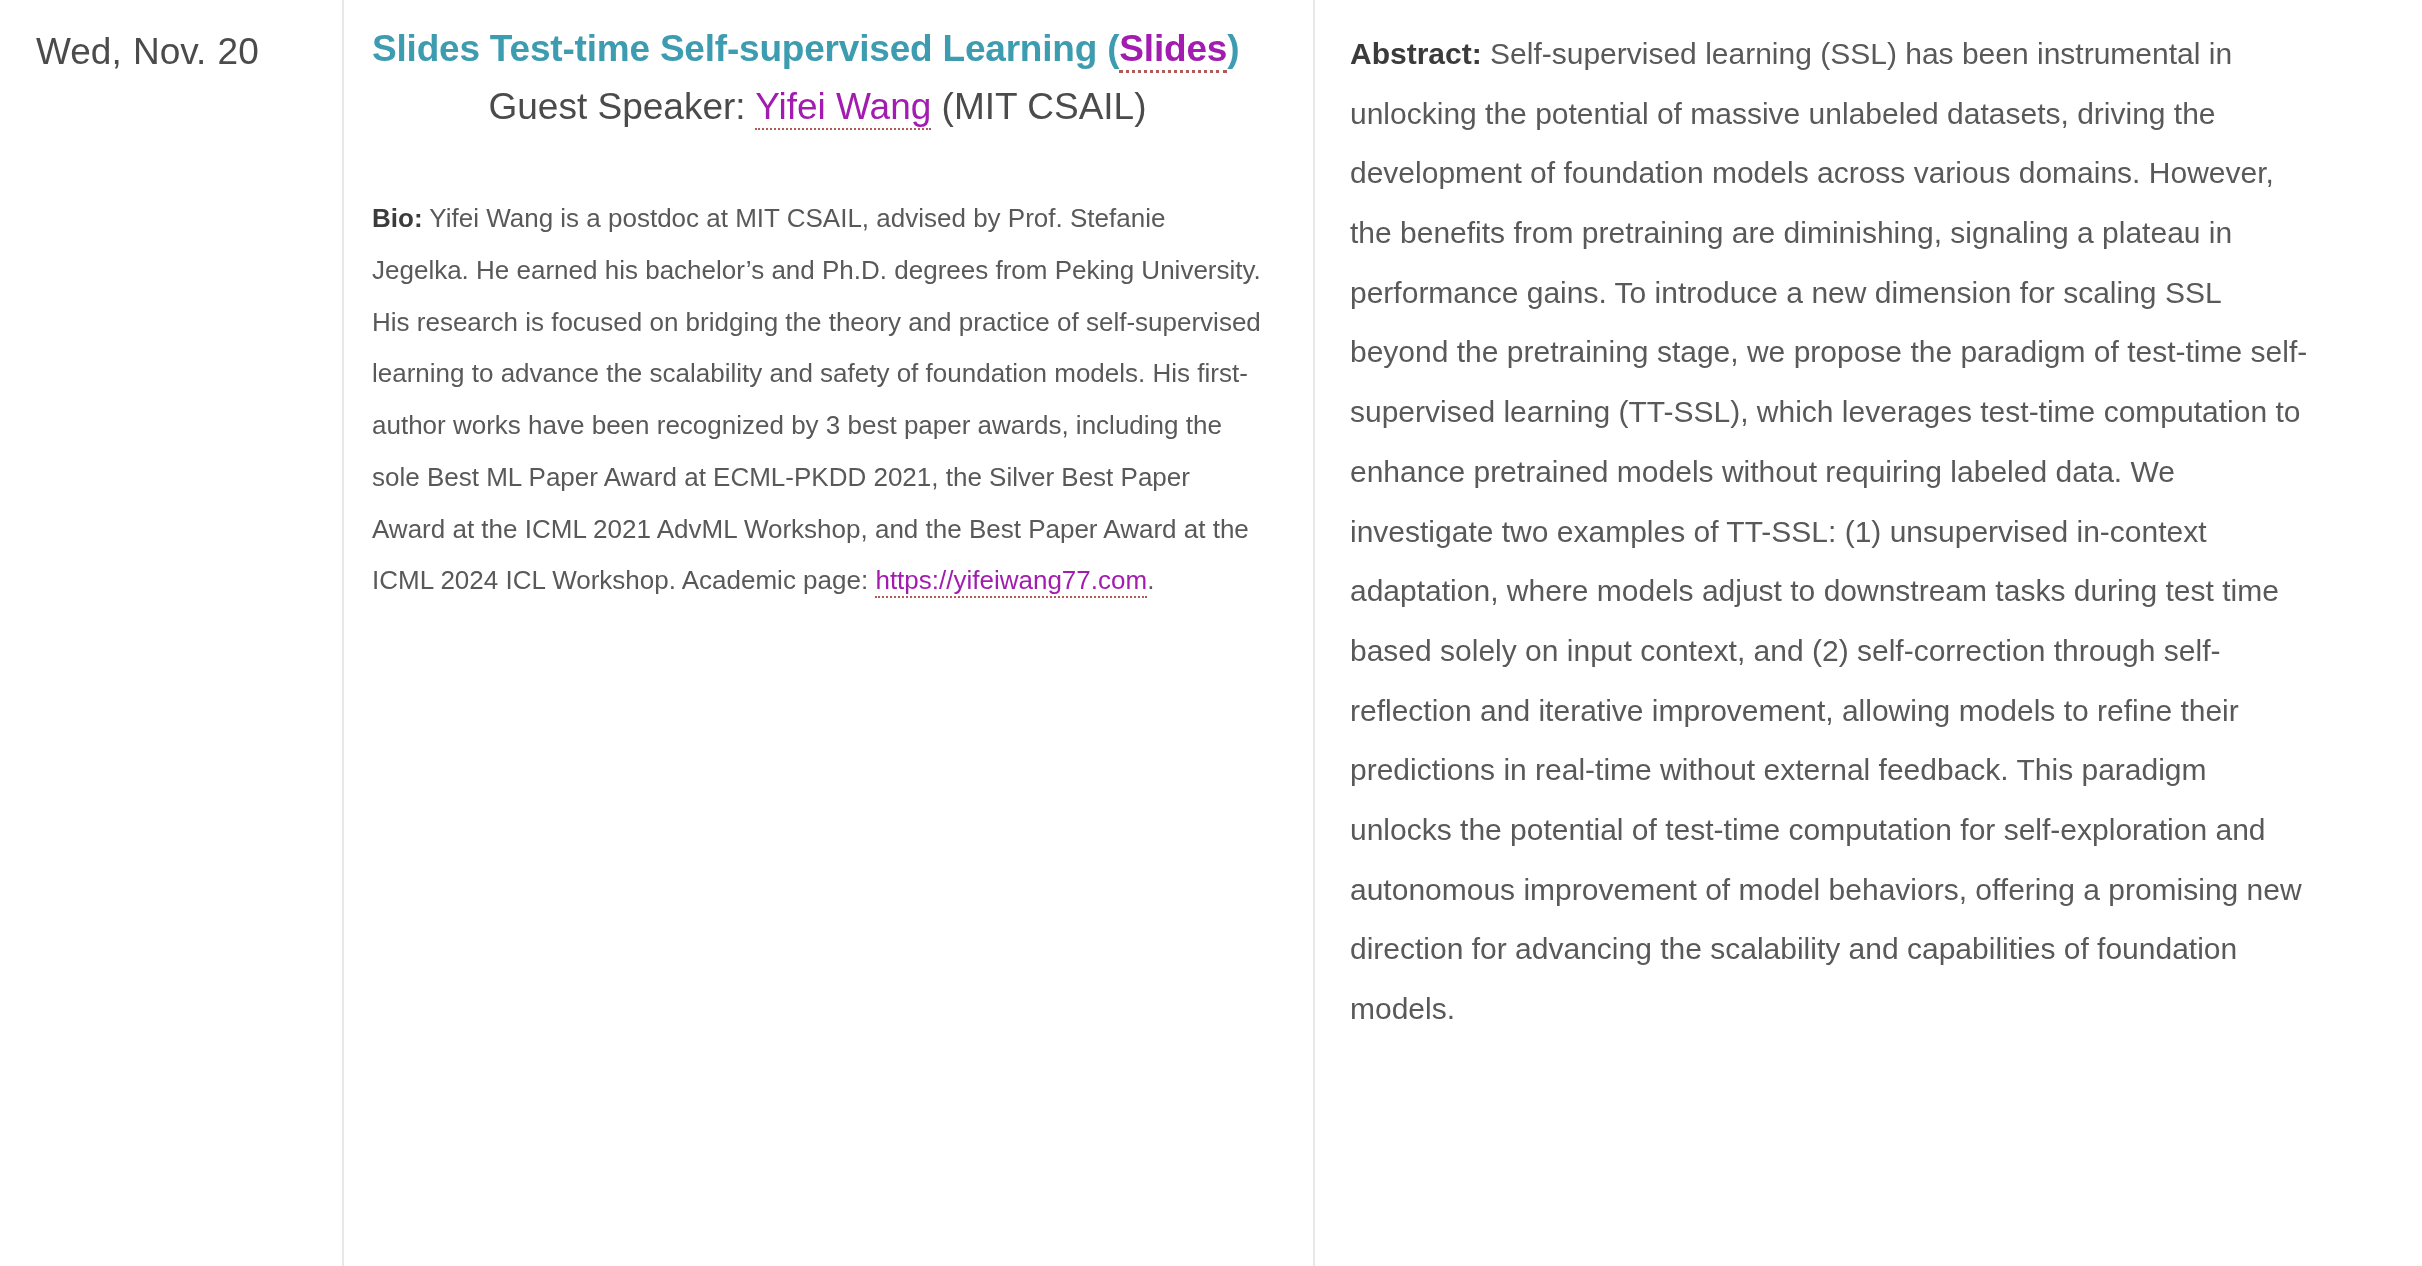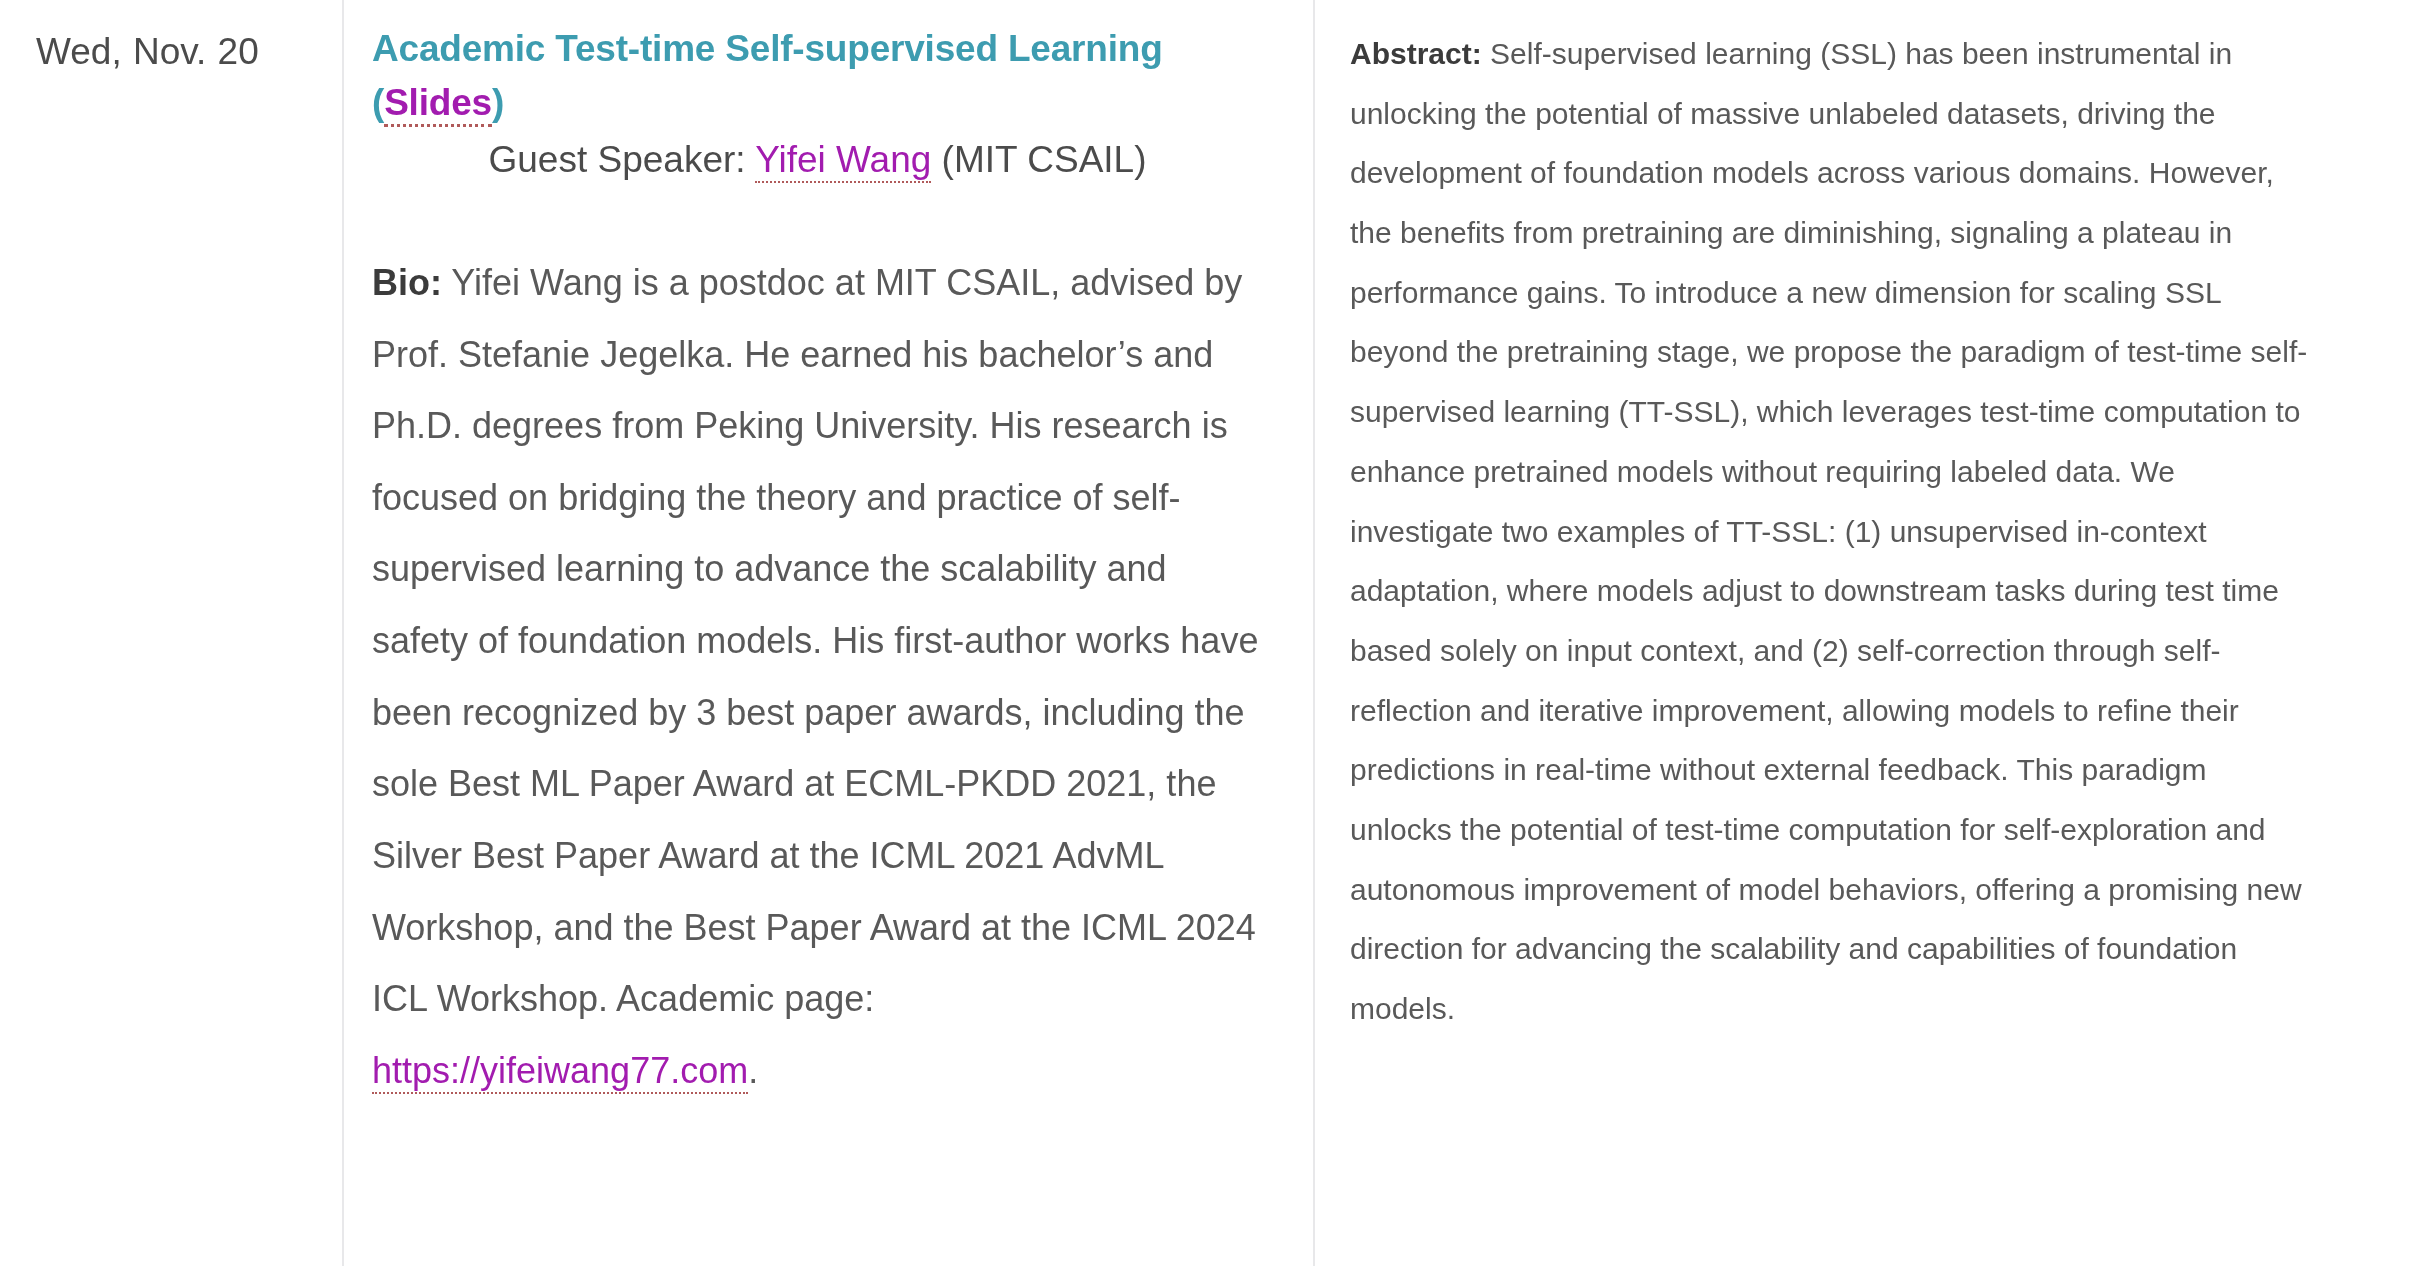--- a/index.html
+++ b/index.html
@@ -74,21 +74,21 @@
   .talk-speaker {
     font-size: 37px;
     line-height: 1.45;
     color: #4b4b4b;
     margin: 4px 0 0 0;
     font-weight: 400;
     text-align: center;
   }
 
   .talk-bio {
-    font-size: 36px;
+    font-size: 26px;
     line-height: 1.99;
     color: #595959;
     margin: 60px 0 0 0;
     font-weight: 400;
   }
   .talk-bio b, .abstract-body b {
     color: #3b3b3b;
     font-weight: bold;
   }
 
@@ -110,21 +110,21 @@
 <body>
 
 <div class="seminar-row">
 
   <div class="col-date">
     <div class="date-text">Wed, Nov. 20</div>
   </div>
 
   <div class="col-talk">
 
-    <h2 class="talk-title"><span>Academic Test-time Self-supervised Learning </span><span class="paren">(</span><a class="link-red" href="#">Slides</a><span class="paren">)</span></h2>
+    <h2 class="talk-title"><span>Slides Test-time Self-supervised Learning </span><span class="paren">(</span><a class="link-red" href="#">Slides</a><span class="paren">)</span></h2>
 
     <p class="talk-speaker"><span>Guest Speaker: </span><a class="link-red" href="#">Yifei Wang</a><span> (MIT CSAIL)</span></p>
 
     <p class="talk-bio"><b>Bio:</b><span> Yifei Wang is a postdoc at MIT CSAIL, advised by Prof. Stefanie Jegelka. He earned his bachelor’s and Ph.D. degrees from Peking University. His research is focused on bridging the theory and practice of self-supervised learning to advance the scalability and safety of foundation models. His first-author works have been recognized by 3 best paper awards, including the sole Best ML Paper Award at ECML-PKDD 2021, the Silver Best Paper Award at the ICML 2021 AdvML Workshop, and the Best Paper Award at the ICML 2024 ICL Workshop. Academic page: </span><a class="link-red" href="#">https://yifeiwang77.com</a><span>.</span></p>
 
   </div>
 
   <div class="col-abstract">
     <p class="abstract-body"><b>Abstract:</b><span> Self-supervised learning (SSL) has been instrumental in unlocking the potential of massive unlabeled datasets, driving the development of foundation models across various domains. However, the benefits from pretraining are diminishing, signaling a plateau in performance gains. To introduce a new dimension for scaling SSL beyond the pretraining stage, we propose the paradigm of test-time self-supervised learning (TT-SSL), which leverages test-time computation to enhance pretrained models without requiring labeled data. We investigate two examples of TT-SSL: (1) unsupervised in-context adaptation, where models adjust to downstream tasks during test time based solely on input context, and (2) self-correction through self-reflection and iterative improvement, allowing models to refine their predictions in real-time without external feedback. This paradigm unlocks the potential of test-time computation for self-exploration and autonomous improvement of model behaviors, offering a promising new direction for advancing the scalability and capabilities of foundation models.</span></p>
   </div>

